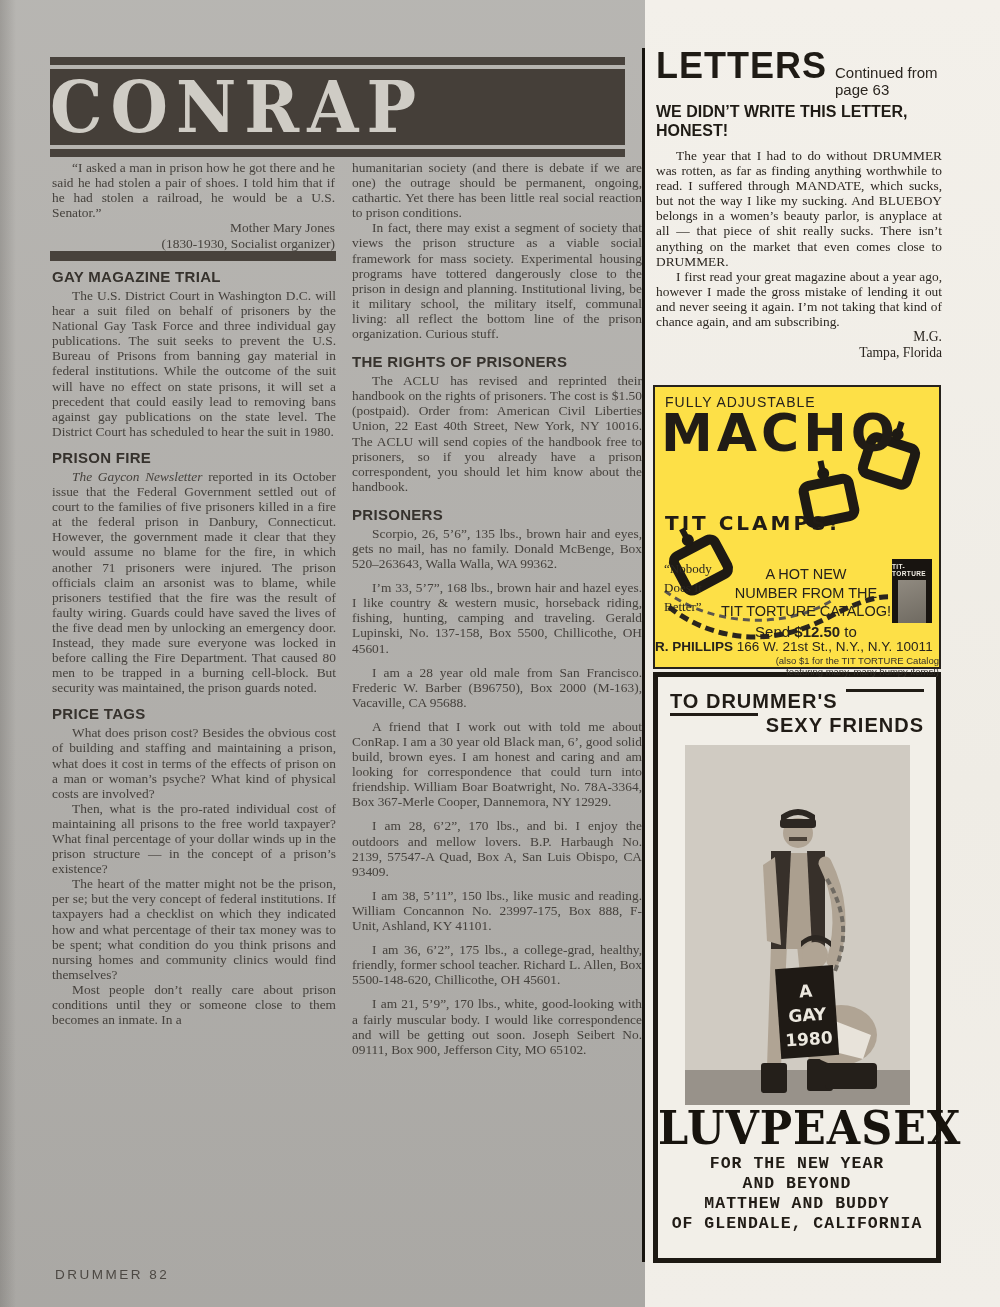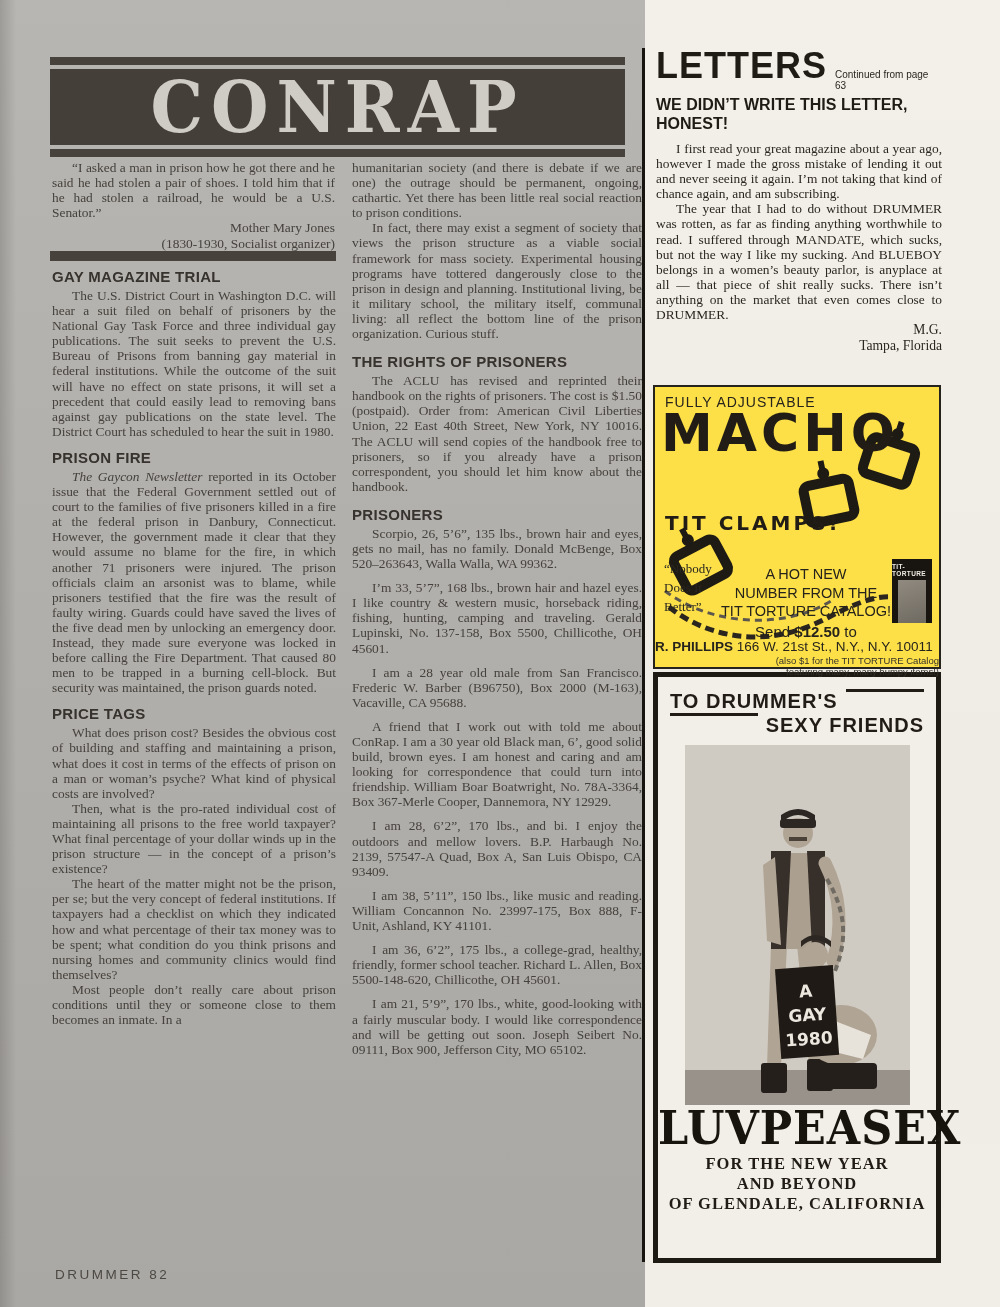--- a/index.html
+++ b/index.html
@@ -8,21 +8,21 @@
   .white-strip{position:absolute;left:645px;top:0;width:355px;height:1307px;
        background:linear-gradient(180deg,#f3f0ea 0%,#efece5 60%,#f1eee8 100%);}
   .vignette{position:absolute;left:0;top:0;width:645px;height:1307px;pointer-events:none;
        background:linear-gradient(90deg,rgba(40,36,32,.18) 0%,rgba(40,36,32,0) 2.5%),
                   linear-gradient(180deg,rgba(255,255,255,.06) 0%,rgba(0,0,0,.05) 100%);}
   .divider{position:absolute;left:642px;top:48px;width:3px;height:1214px;background:#17140f;}
 
   
   .banner{position:absolute;left:50px;top:57px;width:575px;}
   .banner .rule{height:8px;background:#48423c;}
-  .banner .bar{margin:4px 0;height:76px;background:#453f39;display:flex;align-items:center;justify-content:center;}
+  .banner .bar{margin:4px 0;height:76px;background:#453f39;display:flex;align-items:center;justify-content:flex-start;}
   .banner-title{font-family:"DejaVu Serif",serif;font-weight:bold;font-size:66px;line-height:66px;
        letter-spacing:8px;color:#cfccc5;transform:scaleY(1.08);}
 
   
   .body-text,p{font-size:13.4px;line-height:15.1px;color:#45413c;text-align:justify;
        hyphens:auto;-webkit-hyphens:auto;margin:0;}
   .indent{text-indent:1.5em;}
   .ital{font-style:italic;}
   h3{font-family:"Liberation Sans",sans-serif;font-size:15px;line-height:17px;font-weight:bold;
      letter-spacing:.3px;color:#36322d;margin:10px 0 3px;}
@@ -36,21 +36,21 @@
   .col-mid{position:absolute;left:352px;top:160px;width:290px;}
   .col-mid p.cont{text-indent:0;}
   .listing{margin-top:9px;text-indent:1.5em;}
 
   
   .letters{position:absolute;left:656px;top:48px;width:286px;color:#2b2620;}
   .letters p{color:#2b2620;}
   .letters-title-row{display:flex;align-items:baseline;gap:8px;}
   .letters-title{font-family:"Liberation Sans",sans-serif;font-weight:bold;font-size:36px;line-height:36px;
        letter-spacing:1px;color:#1f1b15;}
-  .continued{font-family:"Liberation Sans",sans-serif;font-size:10px;color:#2b2620;}
+  .continued{font-family:"Liberation Sans",sans-serif;font-size:15px;color:#2b2620;}
   .letters-subhead{font-family:"Liberation Sans",sans-serif;font-weight:bold;font-size:16px;line-height:19px;
        margin:4px 0 8px;width:272px;color:#1f1b15;}
   .signoff{ text-align:right;font-size:13.6px;line-height:16px;}
 
   
   .macho{position:absolute;left:653px;top:385px;width:288px;height:284px;background:#fde047;
        border:2px solid #26221c;box-sizing:border-box;}
   .macho *{position:relative;z-index:1;}
   .clamp-art{position:absolute;left:0;top:28px;width:284px;height:235px;z-index:0;}
   .fully{position:absolute;left:10px;top:7px;font-family:"Liberation Sans",sans-serif;font-size:14px;
@@ -78,21 +78,21 @@
   
   .friends{position:absolute;left:653px;top:672px;width:288px;height:591px;background:#f2efe8;
        border:5px solid #1d1913;box-sizing:border-box;}
   .fr-header{margin:12px 12px 0;font-family:"Liberation Sans",sans-serif;font-weight:bold;
        font-size:20px;line-height:24px;letter-spacing:1px;color:#211c16;}
   .fr-line{display:flex;align-items:flex-start;gap:8px;}
   .fr-rule{flex:1;border-top:3px solid #211c16;}
   .photo-wrap{margin:8px auto 0;width:225px;height:360px;}
   .luv-title{text-align:center;font-family:"DejaVu Serif",serif;font-weight:bold;font-size:43px;
        line-height:46px;letter-spacing:1px;color:#17130d;transform:scaleY(1.08);}
-  .fr-lines{margin-top:3px;text-align:center;font-family:Liberation Serif, serif;font-weight:bold;
+  .fr-lines{margin-top:3px;text-align:center;font-family:Liberation Mono, monospace;font-weight:bold;
        font-size:16.5px;line-height:20px;letter-spacing:1px;color:#211c16;}
 
   .footer{position:absolute;left:55px;top:1267px;font-family:"Liberation Sans",sans-serif;
        font-size:13.5px;letter-spacing:2.5px;color:#4c4843;}
 </style>
 </head>
 <body>
 
 <div class="page">
 
@@ -147,22 +147,22 @@
     <p class="listing">I am 36, 6’2”, 175 lbs., a college-grad, healthy, friendly, former school teacher. Richard L. Allen, Box 5500-148-620, Chillicothe, OH 45601.</p>
     <p class="listing">I am 21, 5’9”, 170 lbs., white, good-looking with a fairly muscular body. I would like correspondence and will be getting out soon. Joseph Seibert No. 09111, Box 900, Jefferson City, MO 65102.</p>
   </div>
 
   <div class="letters">
     <div class="letters-title-row">
       <span class="letters-title">LETTERS</span>
       <span class="continued">Continued from page 63</span>
     </div>
     <div class="letters-subhead">WE DIDN’T WRITE THIS LETTER, HONEST!</div>
+    <p class="indent">The year that I had to do without DRUMMER was rotten, as far as finding anything worthwhile to read. I suffered through MANDATE, which sucks, but not the way I like my sucking. And BLUEBOY belongs in a women’s beauty parlor, is anyplace at all — that piece of shit really sucks. There isn’t anything on the market that even comes close to DRUMMER.</p>
     <p class="indent">I first read your great magazine about a year ago, however I made the gross mistake of lending it out and never seeing it again. I’m not taking that kind of chance again, and am subscribing.</p>
-    <p class="indent">The year that I had to do without DRUMMER was rotten, as far as finding anything worthwhile to read. I suffered through MANDATE, which sucks, but not the way I like my sucking. And BLUEBOY belongs in a women’s beauty parlor, is anyplace at all — that piece of shit really sucks. There isn’t anything on the market that even comes close to DRUMMER.</p>
     <div class="signoff">M.G.</div>
     <div class="signoff">Tampa, Florida</div>
   </div>
 
   <div class="macho">
     <svg class="clamp-art" viewBox="0 0 284 235" aria-hidden="true">
       <defs>
         <g id="clamp">
           <rect x="-23" y="-19" width="46" height="38" rx="6" fill="none" stroke="#1e1a14" stroke-width="10"></rect>
           <circle cx="0" cy="-28" r="6" fill="#1e1a14"></circle>
@@ -243,19 +243,20 @@
           <text x="122" y="252" text-anchor="middle" font-family="DejaVu Sans, sans-serif" font-size="17" font-weight="bold" fill="#ece8df">A</text>
           <text x="122" y="276" text-anchor="middle" font-family="DejaVu Sans, sans-serif" font-size="17" font-weight="bold" fill="#ece8df">GAY</text>
           <text x="122" y="300" text-anchor="middle" font-family="DejaVu Sans, sans-serif" font-size="17" font-weight="bold" fill="#ece8df">1980</text>
         </g>
       </svg>
     </div>
     <div class="luv-title">LUVPEASEX</div>
     <div class="fr-lines">
       <div>FOR THE NEW YEAR</div>
       <div>AND BEYOND</div>
+      <div>MATTHEW AND BUDDY</div>
       <div>OF GLENDALE, CALIFORNIA</div>
     </div>
   </div>
 
   <div class="footer">DRUMMER 82</div>
 
 </div>
 
 </body></html>

